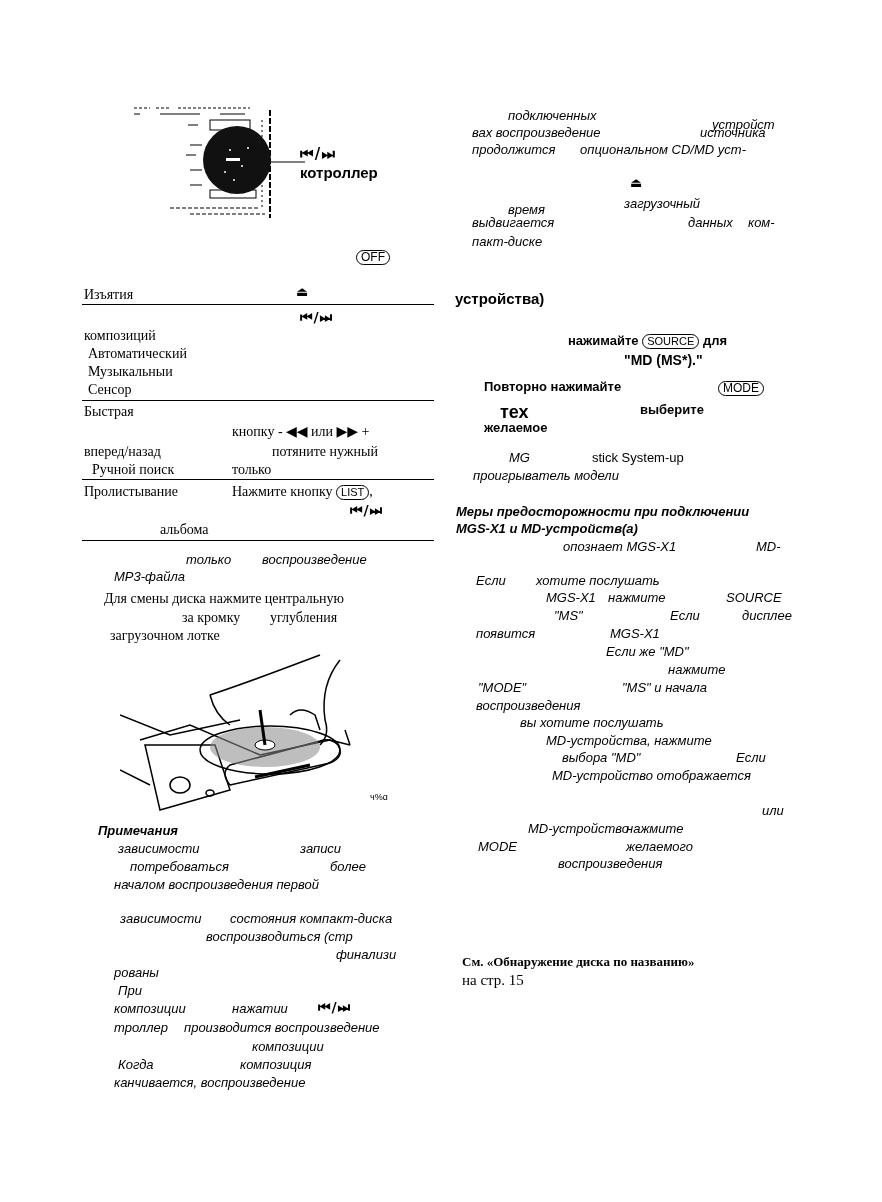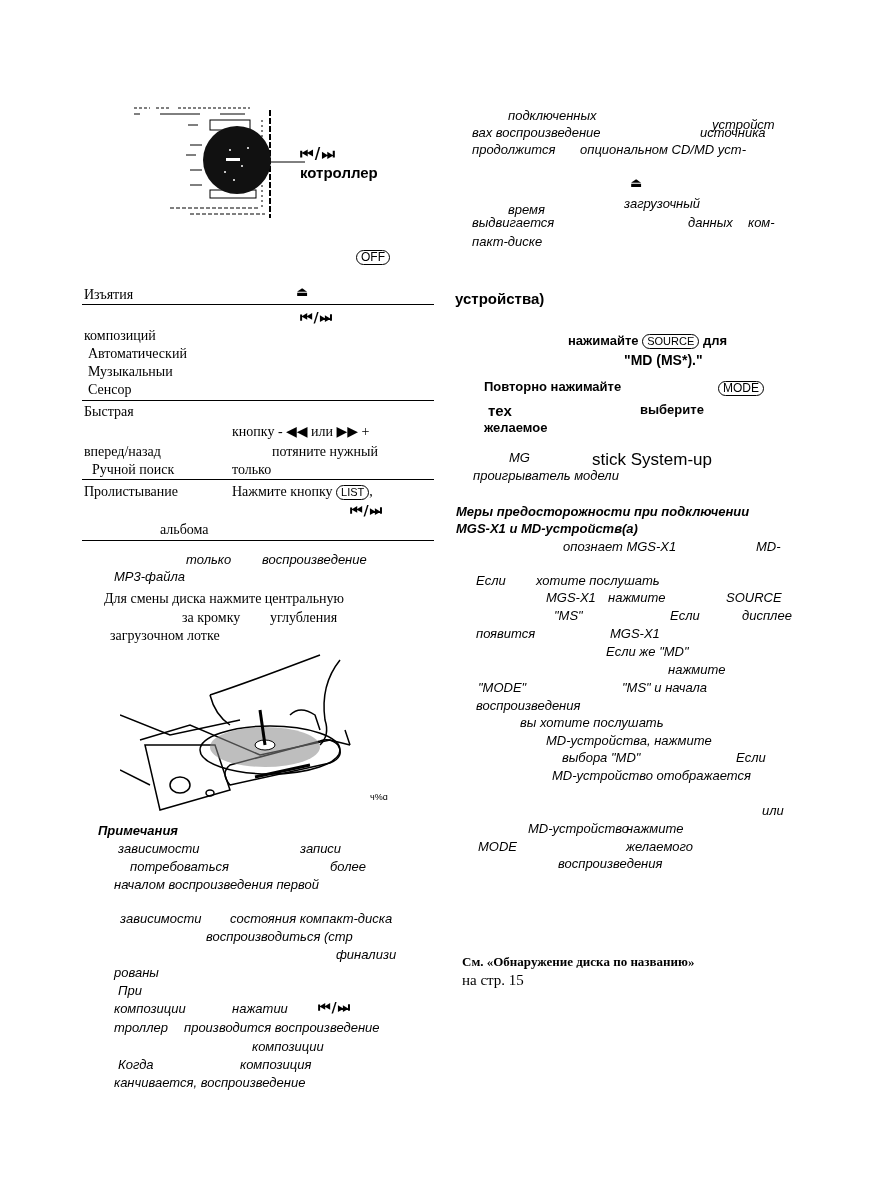--- a/index.html
+++ b/index.html
@@ -2,21 +2,21 @@
 <html><head>
 <meta charset="utf-8">
 <style>
   html, body { margin: 0; padding: 0; background: #ffffff; }
   body { width: 882px; height: 1202px; position: relative; overflow: hidden; color: #000; font-family: "Liberation Serif", serif; }
   .t { position: absolute; white-space: nowrap; line-height: 1; }
   .serif { font-family: "Liberation Serif", serif; font-size: 14px; }
   .ital { font-family: "Liberation Sans", sans-serif; font-style: italic; font-size: 13px; }
   .bold { font-family: "Liberation Sans", sans-serif; font-weight: bold; font-size: 14px; }
   .boldital { font-family: "Liberation Sans", sans-serif; font-weight: bold; font-style: italic; font-size: 13px; }
-  .sans { font-family: "Liberation Sans", sans-serif; font-size: 17px; }
+  .sans { font-family: "Liberation Sans", sans-serif; font-size: 13px; }
   .hr { position: absolute; height: 1px; background: #000; }
   .pill { display: inline-block; border: 1.3px solid #000; border-radius: 9px; padding: 0 4px; font-family: "Liberation Sans", sans-serif; font-size: 11px; font-weight: normal; font-style: normal; line-height: 13px; }
   .glyph { font-family: "DejaVu Sans", sans-serif; font-weight: bold; letter-spacing: -2px; }
   svg { position: absolute; }
 </style>
 </head>
 <body>
 
 <svg style="left:130px;top:100px" width="175" height="120" viewBox="0 0 175 120">
   <g stroke="#000" fill="none" stroke-width="1">
@@ -158,21 +158,21 @@
 <div class="t bold" style="left:568px;top:334px;font-size:13px">
   <span>нажимайте</span>
   <span class="pill">SOURCE</span>
   <span>для</span>
 </div>
 <div class="t bold" style="left:624px;top:353px;font-size:14px">"MD (MS*)."</div>
 <div class="t bold" style="left:484px;top:380px;font-size:13px">Повторно нажимайте</div>
 <div class="t" style="left:718px;top:379px">
   <span class="pill" style="font-size:12px">MODE</span>
 </div>
-<div class="t bold" style="left:488px;top:403px;font-size:15px">тех</div>
+<div class="t bold" style="left:500px;top:403px;font-size:18px">тех</div>
 <div class="t bold" style="left:640px;top:403px;font-size:13px">выберите</div>
 <div class="t bold" style="left:484px;top:421px;font-size:13px">желаемое</div>
 
 <div class="t ital" style="left:509px;top:451px">MG</div>
 <div class="t sans" style="left:592px;top:451px">stick System-up</div>
 <div class="t ital" style="left:473px;top:469px">проигрыватель модели</div>
 
 <div class="t boldital" style="left:456px;top:505px">Меры предосторожности при подключении</div>
 <div class="t boldital" style="left:456px;top:522px">MGS-X1 и MD-устройств(а)</div>
 

